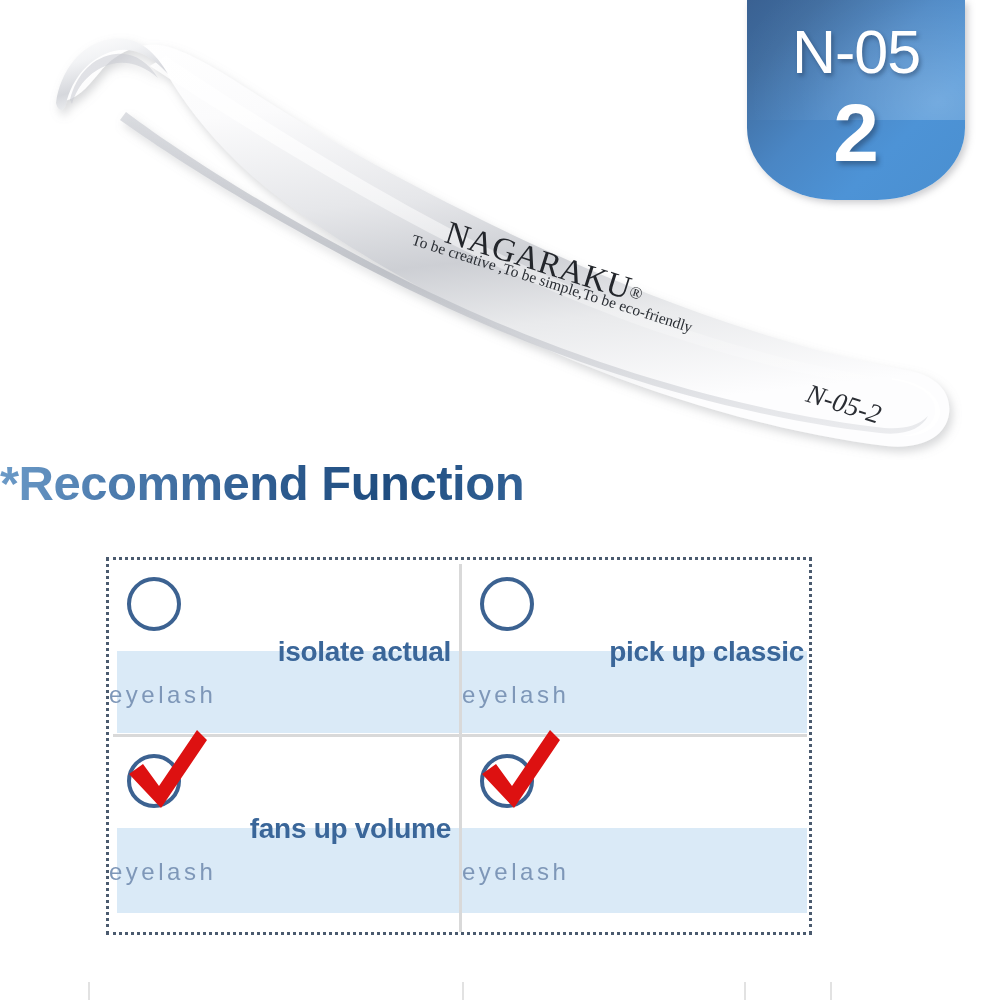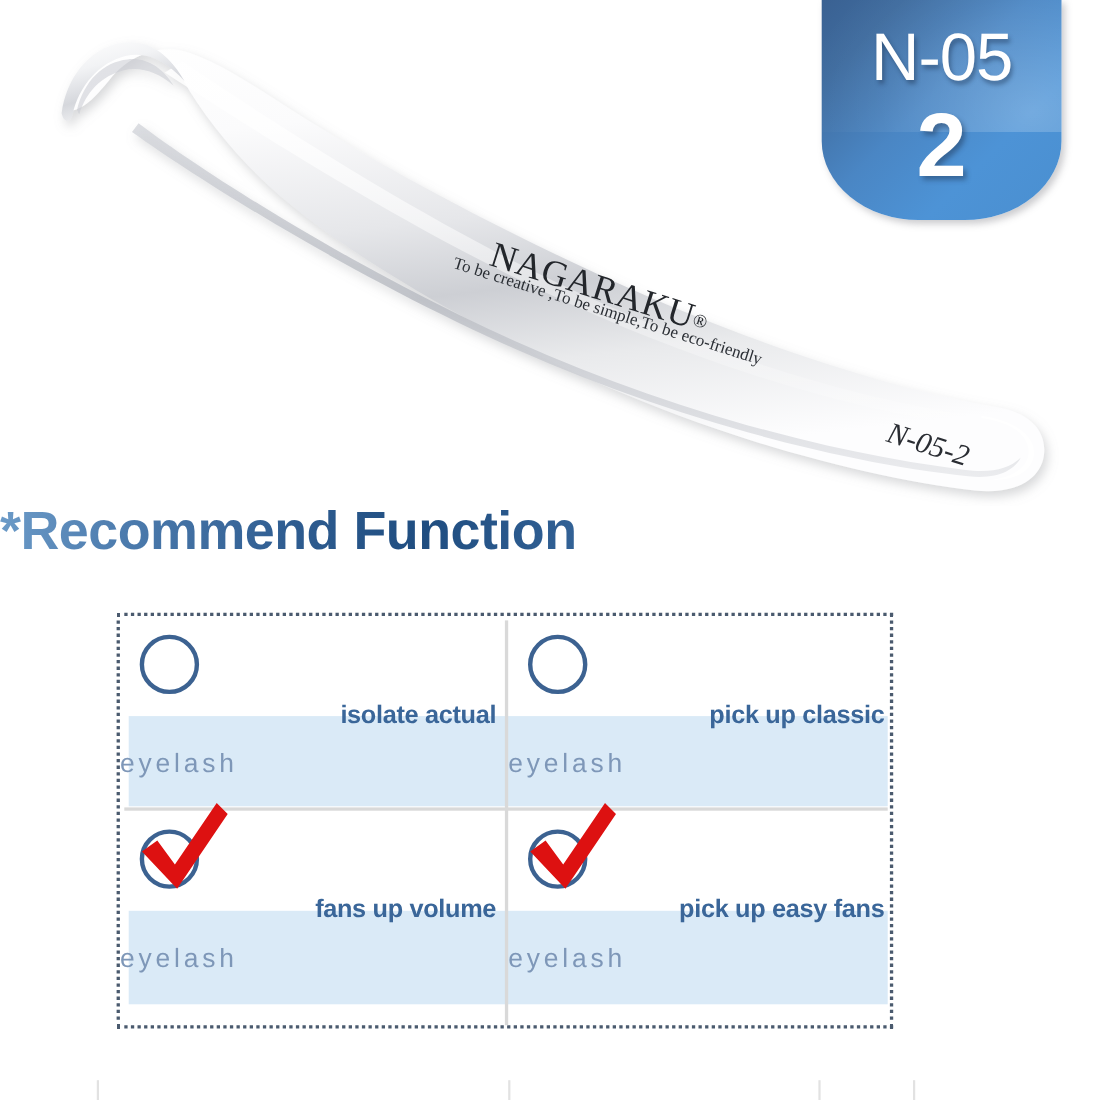--- a/index.html
+++ b/index.html
@@ -224,21 +224,21 @@
     display: none;
   }
   .mark.checked .tick { display: block; }
 
   .cell-title {
     position: absolute;
     left: 0;
     right: 8px;
     top: 76px;
     text-align: right;
-    font-size: 23px;
+    font-size: 28px;
     font-weight: bold;
     color: #3a6699;
     letter-spacing: -0.3px;
     white-space: nowrap;
   }
   .cell-sub {
     position: absolute;
     left: 0;
     right: 8px;
     top: 121px;
@@ -406,21 +406,20 @@
       <div class="cell-sub">eyelash</div>
     </div>
 
     <div class="cell cell-3">
       <div class="mark checked">
         <div class="circle"></div>
         <svg class="tick" viewBox="0 0 92 92">
           <path d="M8,46 L22,36 L38,58 L76,2 L86,12 L40,80 Z" fill="#dd1111"></path>
         </svg>
       </div>
-      <div class="cell-title">pick up easy fans</div>
       <div class="cell-sub">eyelash</div>
     </div>
   </div>
 </div>
 
 <div class="tick-mark" style="left:88px;"></div>
 <div class="tick-mark" style="left:462px;"></div>
 <div class="tick-mark" style="left:744px;"></div>
 <div class="tick-mark" style="left:830px;"></div>
 

